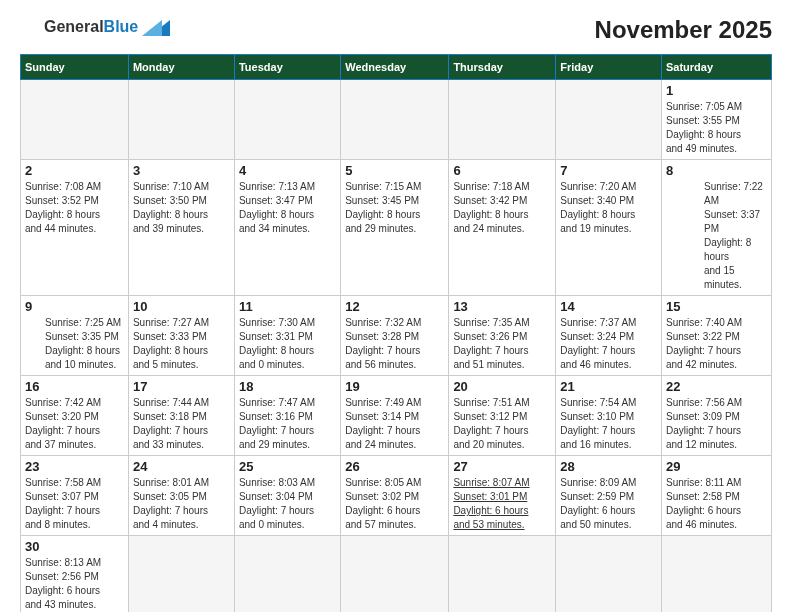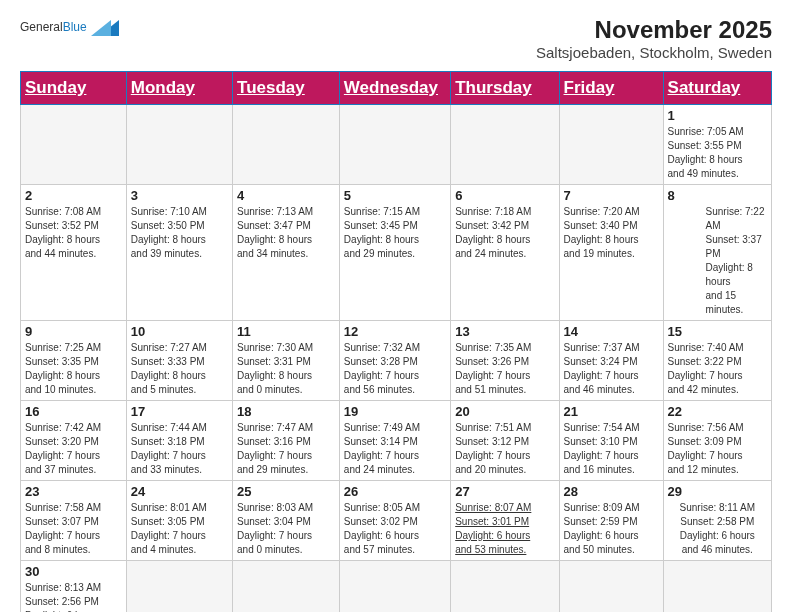--- a/index.html
+++ b/index.html
@@ -35,28 +35,27 @@
     .location {
       font-size: 15px;
       color: #444;
     }
     .calendar {
       width: 100%;
       border-collapse: collapse;
       border: 1px solid #ccc;
     }
     .calendar th {
-      background: #be185d;
+      background: #14532d;
       color: #fff;
-      font-size: 17px;
+      font-size: 11px;
       font-weight: bold;
       padding: 6px 4px;
       text-align: left;
       border: 1px solid #1a7abf;
-      text-decoration: underline;
     }
     .calendar td {
       vertical-align: top;
       border: 1px solid #ccc;
       padding: 3px 4px;
       width: 113px;
       min-height: 70px;
       font-size: 10px;
       color: #333;
       background: #fff;
@@ -80,33 +79,32 @@
       border-bottom: 7px solid #8b5cf6;
     }
   </style>
 </head>
 <body>
 
 <div class="page">
   <div class="header">
     <div class="logo">
       <div style="display:flex;align-items:center;gap:4px;">
-        <div style="font-size:12px;font-weight:normal;color:#333;">
+        <div style="font-size:16px;font-weight:bold;color:#333;margin-left:24px;">
           <span>General</span><span style="color:#1a7abf;">Blue</span>
         </div>
 
         <svg width="32" height="22" viewBox="0 0 32 22">
           <polygon points="8,20 28,4 28,20" fill="#1a7abf"></polygon>
           <polygon points="0,20 20,4 20,20" fill="#5ab0e0"></polygon>
         </svg>
       </div>
     </div>
     <div class="title-block">
       <div class="month-title">November 2025</div>
-      <div class="location">Saltsjoebaden, Stockholm, Sweden</div>
     </div>
   </div>
 
   <table class="calendar">
     <thead>
       <tr>
 
       <th>Sunday</th>
           <th>Monday</th>
           <th>Tuesday</th>
@@ -179,21 +177,21 @@
             <span class="day-num">8</span>
             <div class="day-info" style="white-space: pre-line; margin-left: 38px;">Sunrise: 7:22 AM
 Sunset: 3:37 PM
 Daylight: 8 hours
 and 15 minutes.</div>
           </td>
         </tr>
         <tr>
           <td>
             <span class="day-num">9</span>
-            <div class="day-info" style="white-space: pre-line;">Sunrise: 7:25 AM
+            <div class="day-info" style="white-space: pre-line; margin-left: 20px;">Sunrise: 7:25 AM
 Sunset: 3:35 PM
 Daylight: 8 hours
 and 10 minutes.</div>
           </td>
           <td>
             <span class="day-num">10</span>
             <div class="day-info" style="white-space: pre-line;">Sunrise: 7:27 AM
 Sunset: 3:33 PM
 Daylight: 8 hours
 and 5 minutes.</div>
@@ -323,21 +321,21 @@
           </td>
           <td>
             <span class="day-num">28</span>
             <div class="day-info" style="white-space: pre-line;">Sunrise: 8:09 AM
 Sunset: 2:59 PM
 Daylight: 6 hours
 and 50 minutes.</div>
           </td>
           <td>
             <span class="day-num">29</span>
-            <div class="day-info" style="white-space: pre-line; text-align: center;">Sunrise: 8:11 AM
+            <div class="day-info" style="white-space: pre-line;">Sunrise: 8:11 AM
 Sunset: 2:58 PM
 Daylight: 6 hours
 and 46 minutes.</div>
           </td>
         </tr>
         <tr class="last-row">
           <td>
             <span class="day-num">30</span>
             <div class="day-info" style="white-space: pre-line;">Sunrise: 8:13 AM
 Sunset: 2:56 PM

